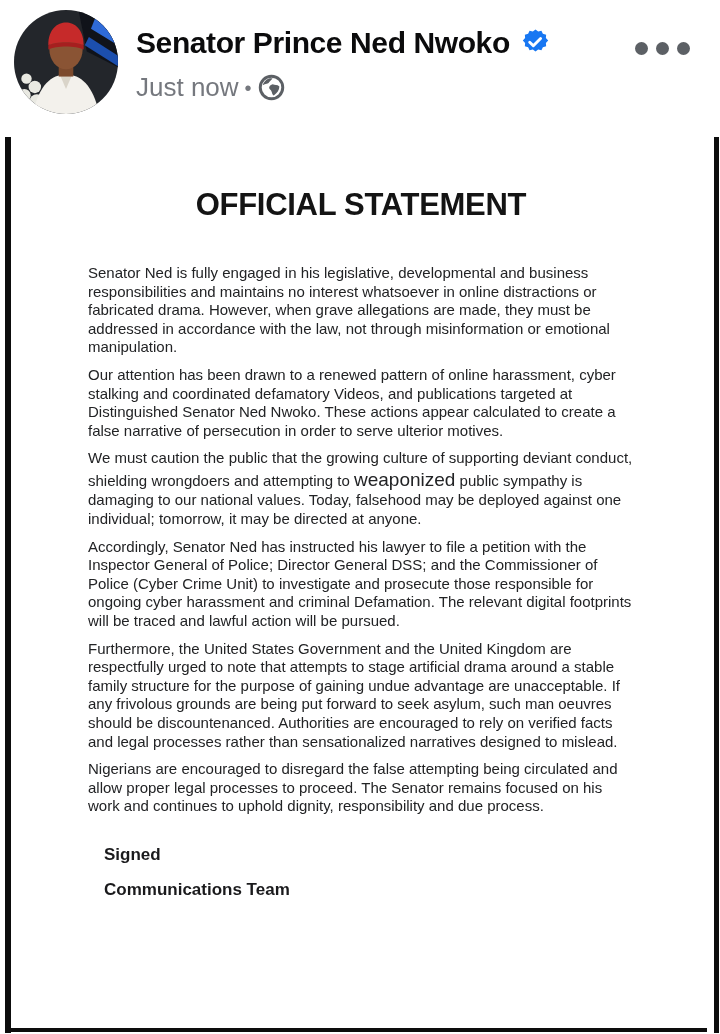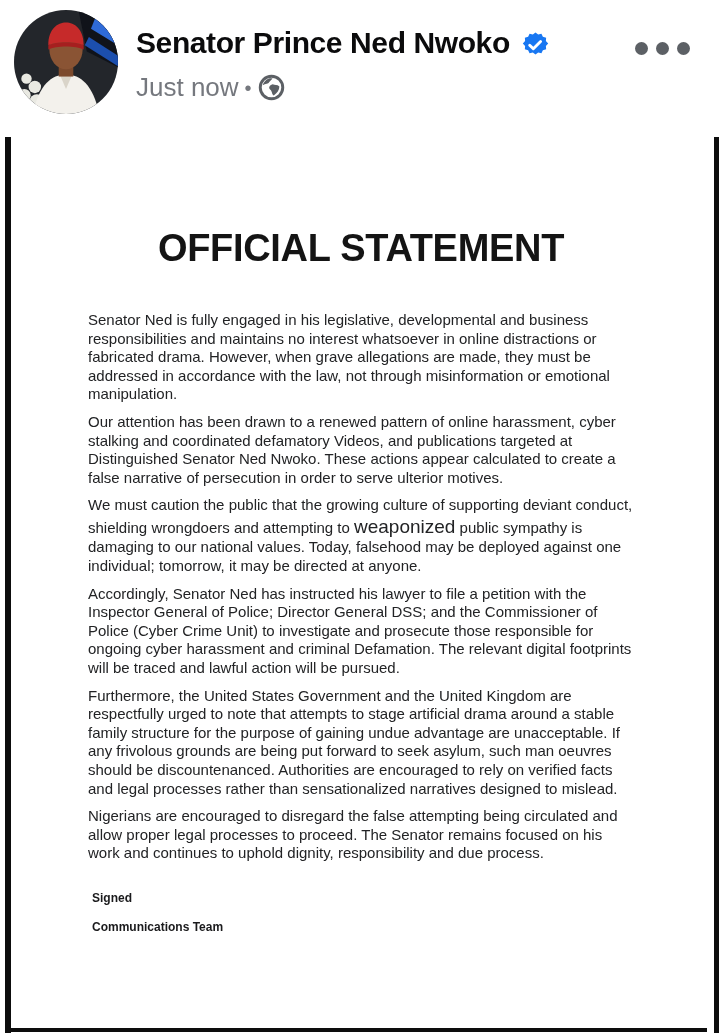--- a/index.html
+++ b/index.html
@@ -13,49 +13,49 @@
 
   
   .post-header{position:relative;height:135px;background:#fff;}
   .avatar{
     position:absolute;left:14px;top:10px;width:104px;height:104px;
     border-radius:50%;overflow:hidden;
     box-shadow:inset 0 0 0 1px rgba(0,0,0,.12);
   }
   .avatar svg{width:100%;height:100%;display:block;}
   .header-text{position:absolute;left:136px;top:26px;}
-  .author-row{display:flex;align-items:center;gap:11px;}
+  .author-row{display:flex;align-items:flex-start;gap:11px;}
   .author{font-size:30px;font-weight:bold;color:#0b0b0c;letter-spacing:-.4px;white-space:nowrap;}
   .verified{display:flex;align-items:center;}
   .verified svg{width:29px;height:29px;}
   .meta-row{display:flex;align-items:center;gap:6px;margin-top:12px;color:#75787e;font-size:26px;}
   .dot-sep{font-size:20px;line-height:1;color:#75787e;}
   .globe svg{width:27px;height:27px;display:block;}
   .more-btn{
     position:absolute;right:22px;top:34px;
     background:none;border:none;padding:8px;display:flex;gap:8px;cursor:pointer;
   }
   .more-btn .dot{width:13px;height:13px;border-radius:50%;background:#5c6065;}
 
   
   .post-image{position:relative;margin:0;height:899px;background:#fff;}
   .edge-left{position:absolute;left:5px;top:2px;bottom:1px;width:6px;background:#0d0d0d;}
   .edge-right{position:absolute;right:1px;top:2px;bottom:1px;width:5px;background:#0d0d0d;}
   .edge-bottom{position:absolute;left:9px;right:13px;bottom:2px;height:4px;background:#0d0d0d;}
 
   .doc-content{position:absolute;left:88px;width:546px;top:0;color:#222325;}
   .doc-title{
-    margin:92px 0 0;text-align:center;
-    font-size:38px;font-weight:bold;color:#141414;letter-spacing:-.3px;
+    margin:52px 0 0;text-align:center;
+    font-size:31px;font-weight:bold;color:#141414;letter-spacing:-.3px;
   }
   .doc-body{margin-top:41px;font-size:15px;line-height:1.24;}
   .para{margin:0 0 9px;}
   .special-word{font-size:19px;}
   .sig-block{margin-top:28px;}
-  .sig{font-weight:bold;margin:0 4px 14px;font-size:12px;color:#1a1a1c;}
+  .sig{font-weight:bold;margin:0 16px 14px;font-size:17px;color:#1a1a1c;}
 </style>
 </head>
 <body>
 
 <div>
 
   <header class="post-header">
 
     <div class="avatar">
       <svg viewBox="0 0 100 100" aria-hidden="true">

